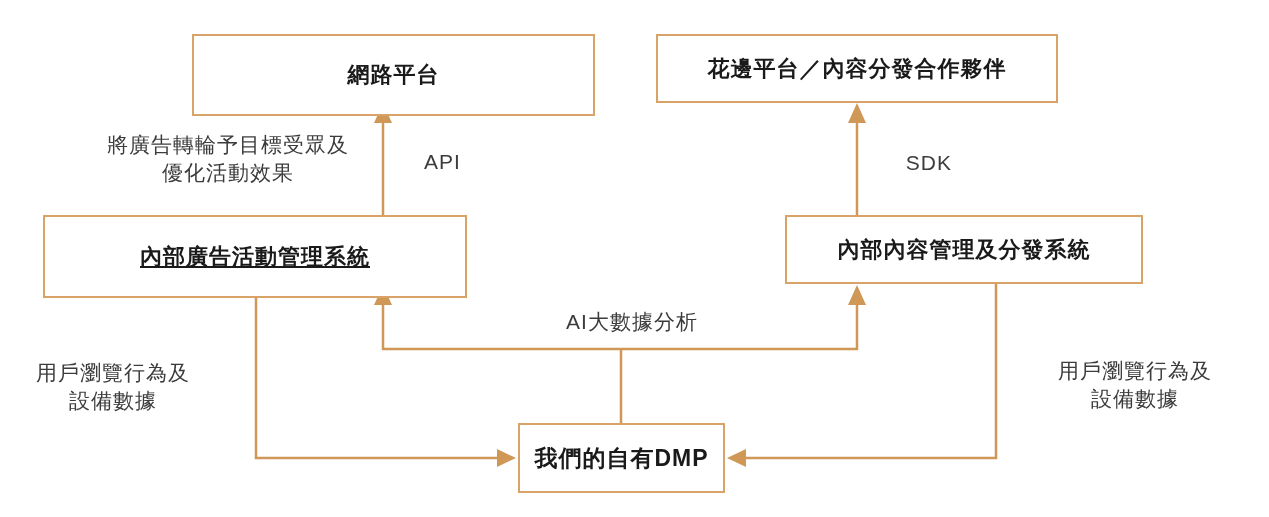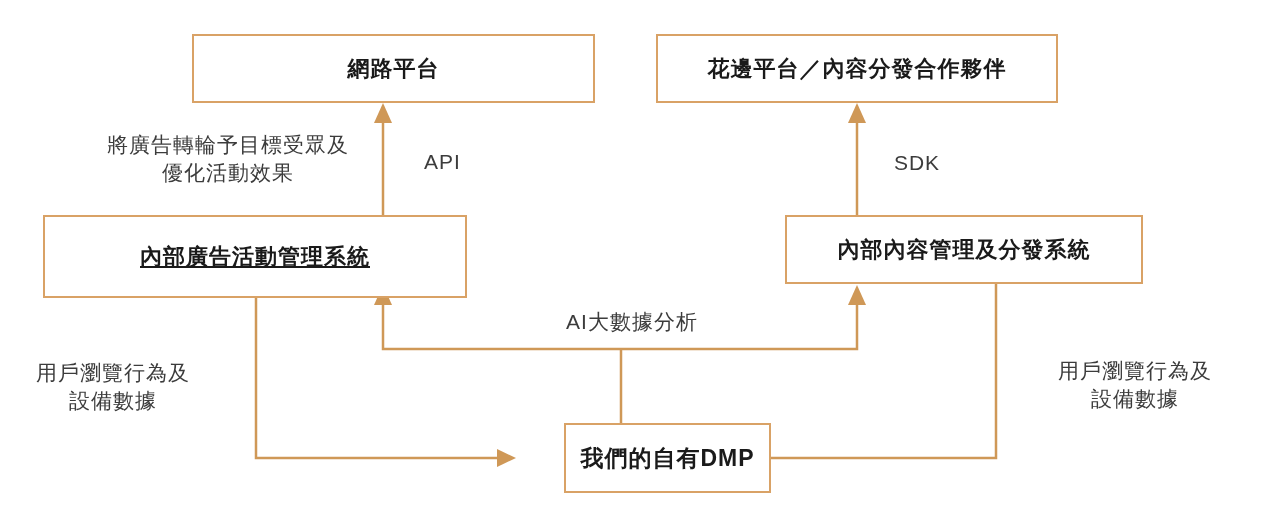--- a/index.html
+++ b/index.html
@@ -25,30 +25,30 @@
   .lbl{
     position:absolute;
     color:#3c3c3c;
     font-size:21px;line-height:28px;
     text-align:center;
     letter-spacing:1px;
     z-index:1;
     white-space:nowrap;
   }
   
-  #node-web{left:192px;top:34px;width:403px;height:69px;}
+  #node-web{left:192px;top:34px;width:403px;height:82px;}
   #node-huabian{left:656px;top:34px;width:402px;height:69px;}
   #node-ad{left:43px;top:215px;width:424px;height:83px;text-decoration:underline;}
   #node-content{left:785px;top:215px;width:358px;height:69px;}
-  #node-dmp{left:518px;top:423px;width:207px;height:70px;font-size:23px;margin-left:46px;}
+  #node-dmp{left:518px;top:423px;width:207px;height:70px;font-size:23px;}
   
   #lbl-ad-delivery{left:58px;top:131px;width:340px;}
   #lbl-api{left:424px;top:148px;width:60px;text-align:left;}
   #lbl-auto-content{left:542px;top:149px;width:260px;}
-  #lbl-sdk{left:882px;top:149px;width:70px;text-align:center;}
+  #lbl-sdk{left:882px;top:149px;width:70px;text-align:right;}
   #lbl-ai{left:512px;top:308px;width:240px;}
   #lbl-user-left{left:13px;top:359px;width:200px;}
   #lbl-data-collection{left:693px;top:364px;width:240px;}
   #lbl-user-right{left:1035px;top:357px;width:200px;}
   .wire{stroke:#cf9857;stroke-width:2.5;fill:none;}
   .head{fill:#cf9857;stroke:none;}
 </style>
 </head>
 <body>
 

